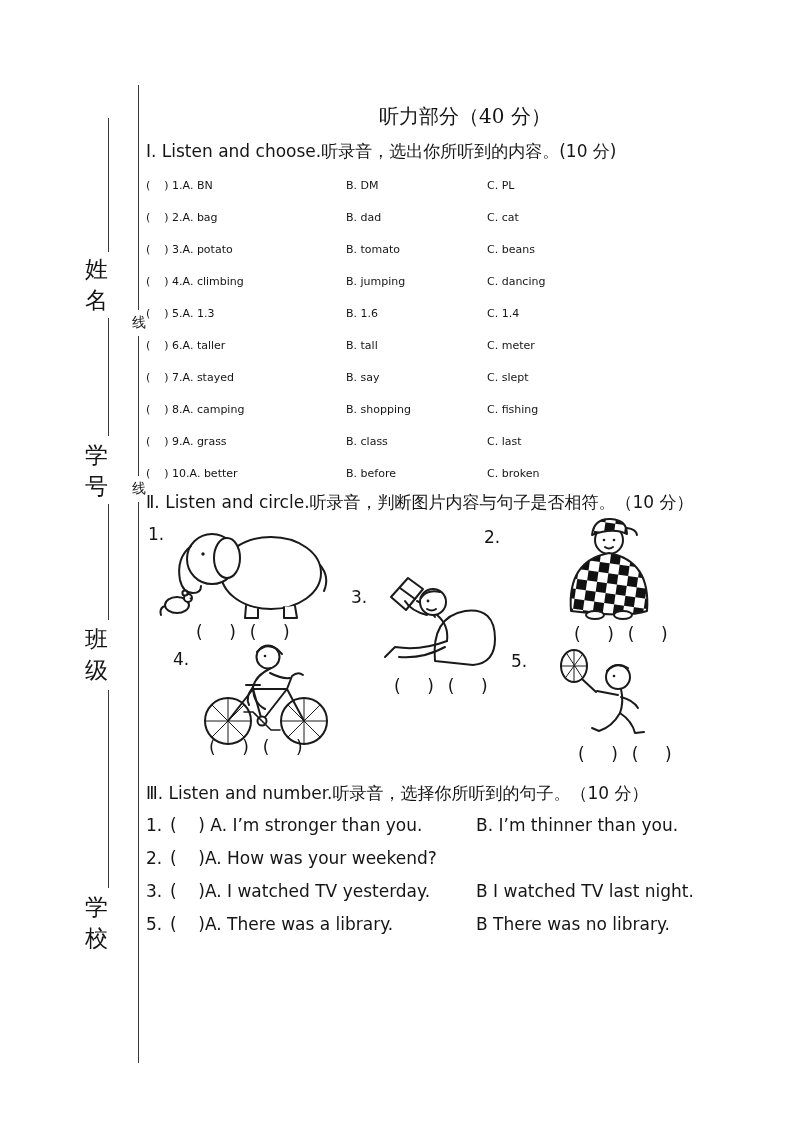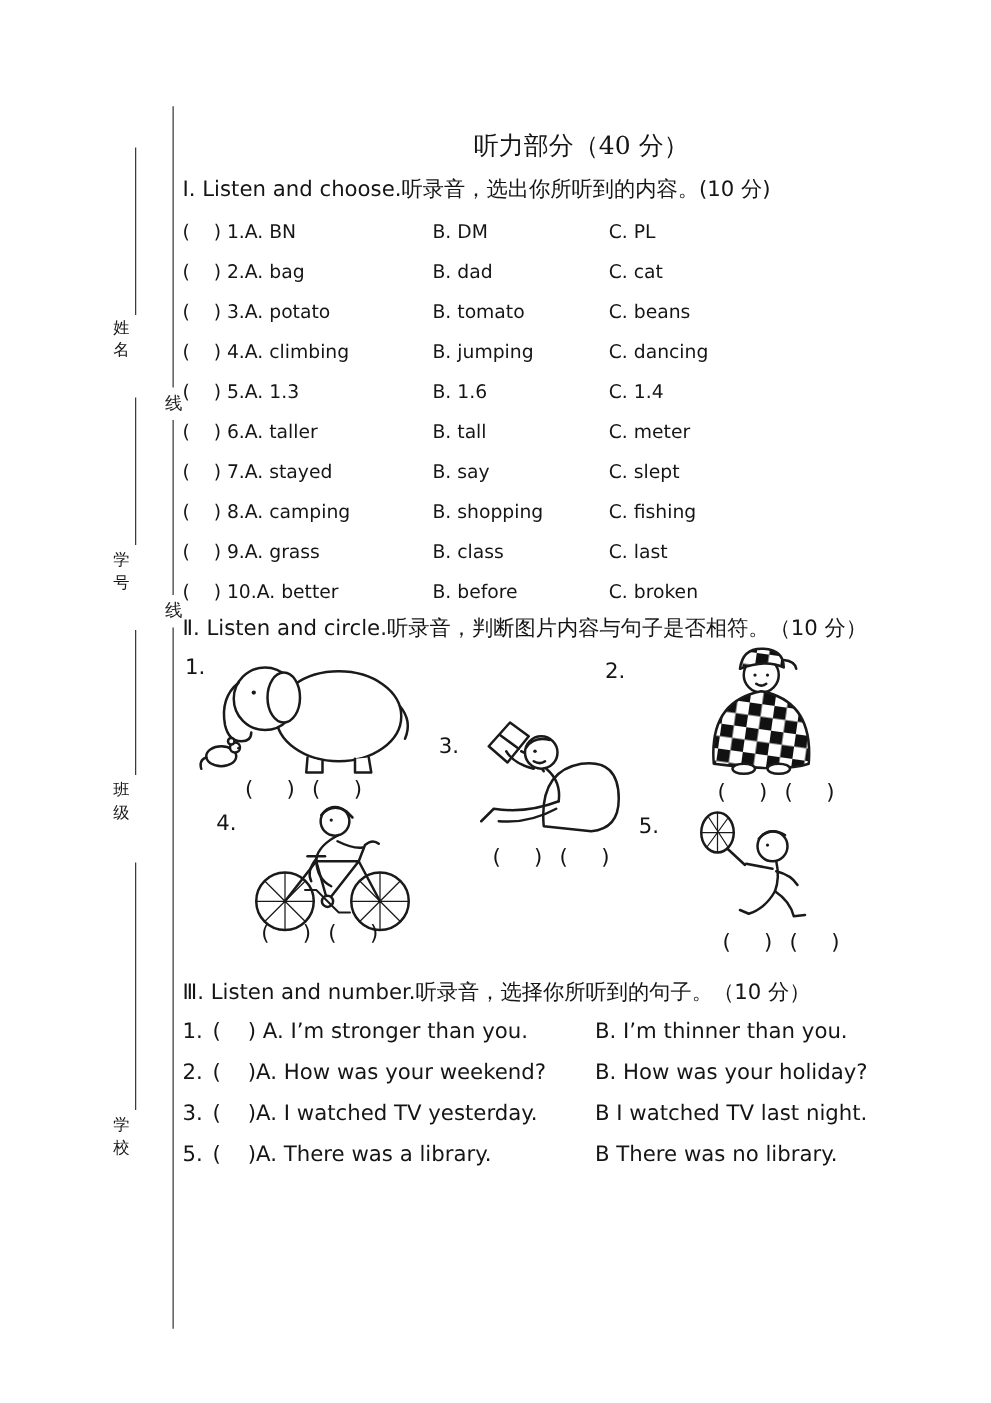--- a/index.html
+++ b/index.html
@@ -8,33 +8,33 @@
     position:relative; width:793px; height:1122px; background:#fff;
     font-family:"DejaVu Sans","Liberation Sans",sans-serif; color:#151515;
     overflow:hidden; margin:0 auto;
   }
   
   .vline { position:absolute; width:1px; background:#3a3a3a; }
   .binding-line { left:138px; top:85px; height:978px; }
   .seal-char { position:absolute; left:131px; width:16px; font-size:14px; text-align:center;
                background:#fff; padding:4px 0; z-index:2; color:#222; }
   .field-line { left:108px; }
-  .field-label { position:absolute; left:85px; width:24px; font-size:13px; line-height:1.35;
-                 text-align:center; word-break:break-all; z-index:2; }
+  .field-label { position:absolute; left:85px; width:24px; font-size:23px; line-height:1.35;
+                 word-break:break-all; z-index:2; }
   
   .content { position:absolute; left:146px; top:85px; width:638px; }
   .title { text-align:center; font-size:27px; font-weight:bold;
            font-family:"DejaVu Serif","Liberation Serif",serif; }
   .subtitle { text-align:center; font-size:20px; margin-top:18px;
               font-family:"DejaVu Serif","Liberation Serif",serif; }
   .sec-heading { font-size:17px; margin-top:10px; }
   .sec-heading.tight { margin-top:2px; }
   .s1-rows { margin-top:6px; }
   .s1-row { display:grid; grid-template-columns:200px 141px 1fr; height:32px;
-            align-items:center; font-size:15px; }
+            align-items:center; font-size:11px; }
   .pre { white-space:pre; }
   .s2-canvas { position:relative; height:258px; }
   .s2-num { position:absolute; font-size:17px; }
   .s2-brackets { position:absolute; font-size:17px; white-space:pre; letter-spacing:1px; }
   .illo { position:absolute; }
   .s3-rows { margin-top:3px; }
   .s3-row { display:grid; grid-template-columns:330px 1fr; height:33px;
             align-items:center; font-size:17px; }
   .s3-num { display:inline-block; min-width:24px; }
 </style>
@@ -227,21 +227,20 @@
     </div>
 
     <div class="sec-heading">Ⅲ. Listen and number.听录音，选择你所听到的句子。（10 分）</div>
     <div class="s3-rows">
       <div class="s3-row">
         <div><span class="s3-num">1.</span><span class="pre">(    )</span><span class="pre"> A. I’m stronger than you.</span></div>
         <span>B. I’m thinner than you.</span>
       </div>
       <div class="s3-row">
         <div><span class="s3-num">2.</span><span class="pre">(    )</span><span class="pre">A. How was your weekend?</span></div>
-        <span>B. How was your holiday?</span>
       </div>
       <div class="s3-row">
         <div><span class="s3-num">3.</span><span class="pre">(    )</span><span class="pre">A. I watched TV yesterday.</span></div>
         <span>B I watched TV last night.</span>
       </div>
       <div class="s3-row">
         <div><span class="s3-num">5.</span><span class="pre">(    )</span><span class="pre">A. There was a library.</span></div>
         <span>B There was no library.</span>
       </div>
     </div>

